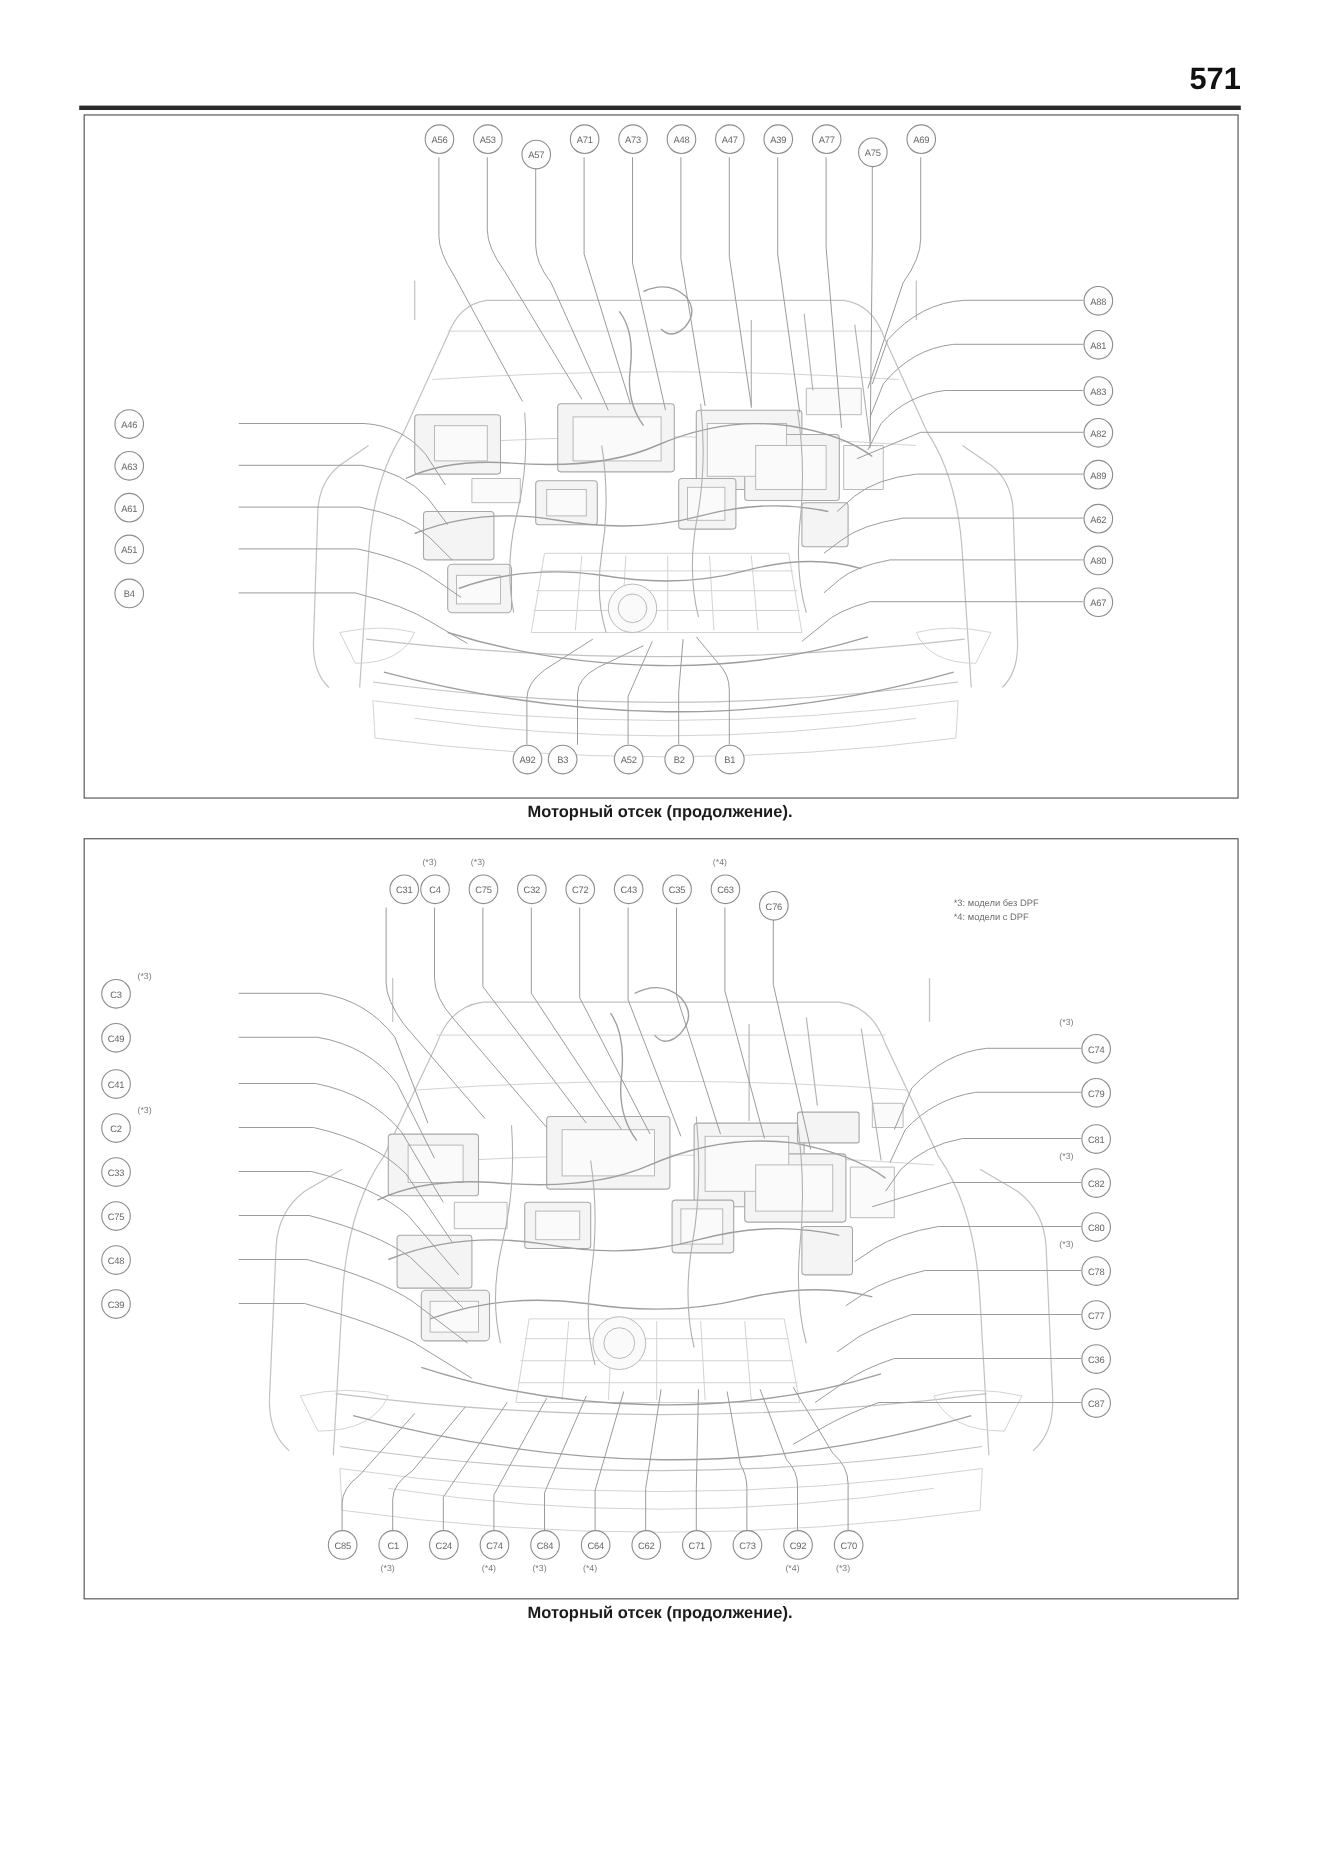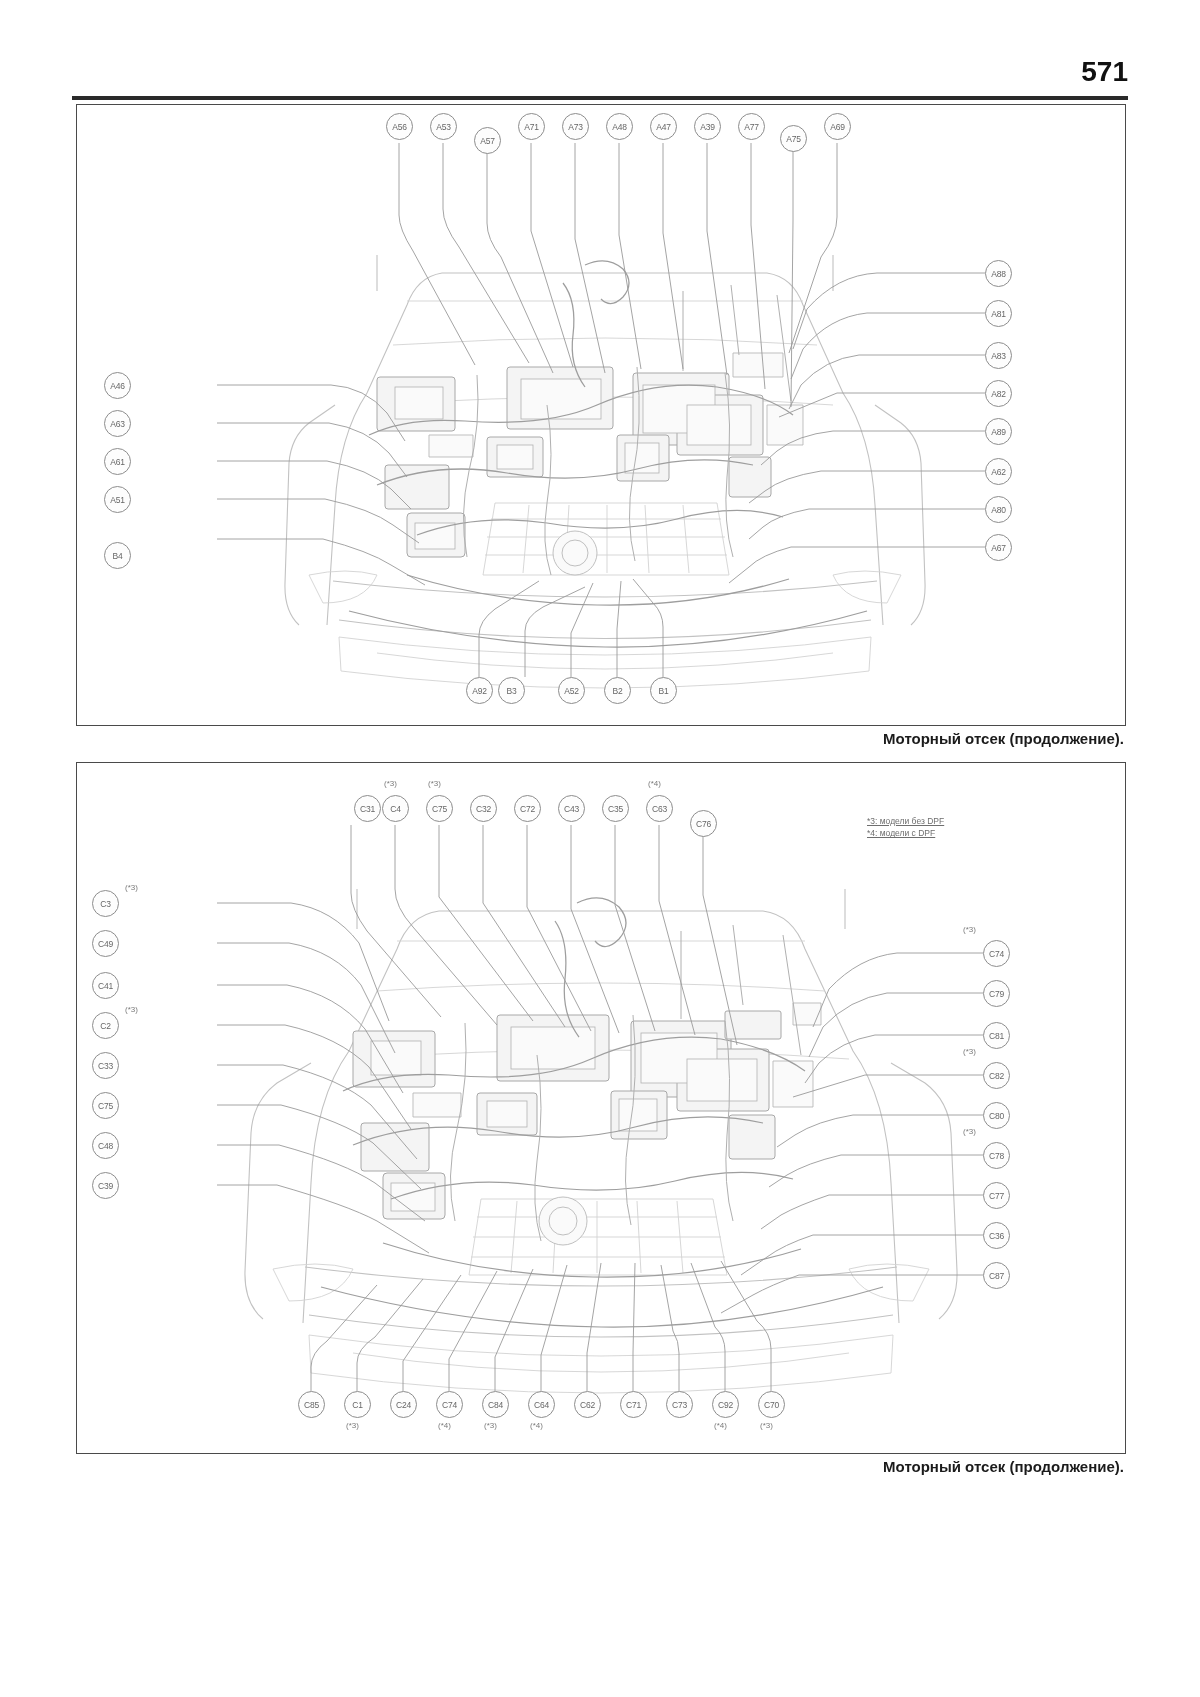--- a/index.html
+++ b/index.html
@@ -9,35 +9,35 @@
   .page-header{position:absolute;left:72px;top:58px;width:1056px;height:40px;}
   .hdr-title{position:absolute;left:0;top:0;width:100%;text-align:center;font-size:24px;font-weight:bold;letter-spacing:.2px;}
   .hdr-page{position:absolute;right:0;top:-2px;font-size:28px;font-weight:bold;}
   .hdr-rule{position:absolute;left:72px;top:96px;width:1056px;height:4px;background:#2a2a2a;}
 
   
   .fig{position:absolute;border:1.4px solid #4a4a4a;background:#fff;overflow:hidden;}
   #fig-top{left:76px;top:104px;width:1048px;height:620px;}
   #fig-bottom{left:76px;top:762px;width:1048px;height:690px;}
 
-  .fig-caption{position:absolute;width:1048px;text-align:right;font-size:15px;font-weight:bold;color:#1b1b1b;}
+  .fig-caption{position:absolute;width:1048px;text-align:center;font-size:15px;font-weight:bold;color:#1b1b1b;}
   #cap-top{left:76px;top:730px;}
   #cap-bottom{left:76px;top:1458px;}
 
   
   .callout{position:absolute;width:27px;height:27px;border-radius:50%;
            border:1.6px solid #8d8d8d;background:#fdfdfd;
            display:flex;align-items:center;justify-content:center;
            font-size:8.5px;color:#666;letter-spacing:-.2px;
            box-sizing:border-box;z-index:6;}
 
   .note{position:absolute;font-size:8px;color:#7a7a7a;z-index:6;white-space:nowrap;}
 
   
-  .legend{position:absolute;font-size:8.5px;color:#6e6e6e;line-height:1.45;z-index:6;white-space:nowrap;text-decoration:underline;}
+  .legend{position:absolute;font-size:8.5px;color:#6e6e6e;line-height:1.45;z-index:6;white-space:nowrap;}
 
   svg{position:absolute;left:0;top:0;overflow:visible;}
   .lead{stroke:#9a9a9a;stroke-width:.9;fill:none;}
   .car{stroke:#c2c2c2;stroke-width:1.1;fill:none;}
   .car2{stroke:#d2d2d2;stroke-width:.9;fill:none;}
   .harness{stroke:#9e9e9e;stroke-width:1.25;fill:none;}
   .harness2{stroke:#b0b0b0;stroke-width:1;fill:none;}
   .blk{stroke:#a8a8a8;stroke-width:1;fill:#f4f4f4;}
   .blk2{stroke:#b5b5b5;stroke-width:.85;fill:#fafafa;}
 </style>
@@ -181,21 +181,21 @@
   <div class="callout" style="left:908px;top:275px">A82</div>
   <div class="callout" style="left:908px;top:313px">A89</div>
   <div class="callout" style="left:908px;top:353px">A62</div>
   <div class="callout" style="left:908px;top:391px">A80</div>
   <div class="callout" style="left:908px;top:429px">A67</div>
 
   <div class="callout" style="left:27px;top:267px">A46</div>
   <div class="callout" style="left:27px;top:305px">A63</div>
   <div class="callout" style="left:27px;top:343px">A61</div>
   <div class="callout" style="left:27px;top:381px">A51</div>
-  <div class="callout" style="left:27px;top:437px">B4</div>
+  <div class="callout" style="left:27px;top:421px">B4</div>
 
   <div class="callout" style="left:389px;top:572px">A92</div>
   <div class="callout" style="left:421px;top:572px">B3</div>
   <div class="callout" style="left:481px;top:572px">A52</div>
   <div class="callout" style="left:527px;top:572px">B2</div>
   <div class="callout" style="left:573px;top:572px">B1</div>
 </div>
 
 <div class="fig-caption" id="cap-top">Моторный отсек (продолжение).</div>
 

